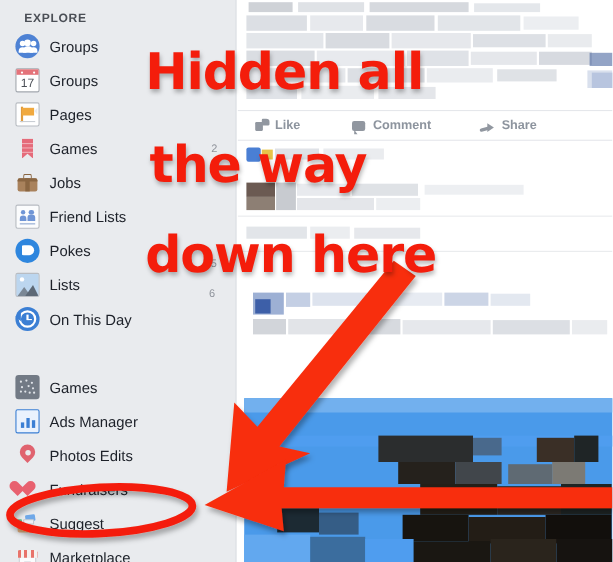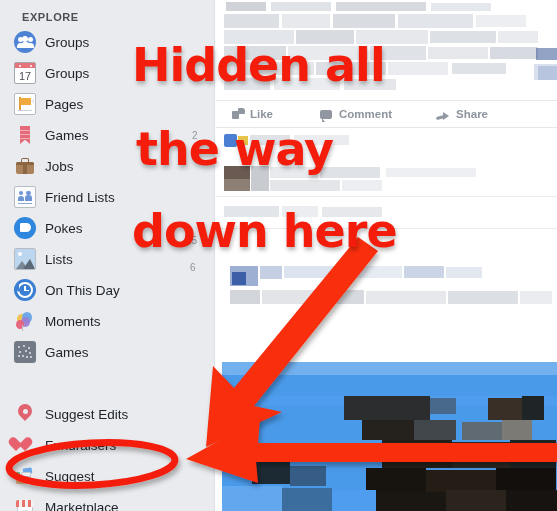--- a/index.html
+++ b/index.html
@@ -418,60 +418,58 @@
             <i class="inner"></i>
             <i class="hh"></i>
             <i class="mh"></i>
             <i class="arw"></i>
           </div>
       </div>
       <div class="nav-label">On This Day</div>
       <div class="nav-badge" style="left:176px; top:-13px">6</div>
     </div>
 
-    <div class="nav-item" style="top:306px">
-      <div class="nav-icon">
-        <div class="ic ic-moments">
-            <i class="bal b-yellow"></i>
-            <i class="bal b-blue"></i>
-            <i class="bal b-purple"></i>
-            <i class="bal b-red"></i>
-            <i class="str"></i>
-          </div>
-      </div>
-      <div class="nav-label">Moments</div>
-    </div>
 
     <div class="nav-item" style="top:337px">
       <div class="nav-icon">
         <div class="ic ic-games">
           <i class="dot" style="left:4px;top:5px"></i>
             <i class="dot" style="left:9px;top:4px"></i>
           <i class="dot" style="left:14px;top:6px"></i>
             <i class="dot" style="left:5px;top:10px"></i>
           <i class="dot" style="left:11px;top:9px"></i>
             <i class="dot" style="left:15px;top:11px"></i>
           <i class="dot" style="left:4px;top:14px"></i>
             <i class="dot" style="left:8px;top:14px"></i>
           <i class="dot" style="left:12px;top:15px"></i>
             <i class="dot" style="left:16px;top:15px"></i>
         </div>
       </div>
       <div class="nav-label">Games</div>
     </div>
 
+    <div class="nav-item" style="top:368px">
+      <div class="nav-icon">
+        <div class="ic ic-ads">
+            <i class="bar a1"></i>
+            <i class="bar a2"></i>
+            <i class="bar a3"></i>
+          </div>
+      </div>
+      <div class="nav-label">Ads Manager</div>
+    </div>
 
     <div class="nav-item" style="top:399px">
       <div class="nav-icon">
         <div class="ic ic-pin">
             <i class="drop"></i>
             <i class="hole"></i>
           </div>
       </div>
-      <div class="nav-label">Suggest Edits</div>
+      <div class="nav-label">Photos Edits</div>
     </div>
 
     <div class="nav-item" style="top:430px">
       <div class="nav-icon">
         <div class="ic ic-heart">
             <i class="hl"></i>
             <i class="hr"></i>
           </div>
       </div>
       <div class="nav-label">Fundraisers</div>

